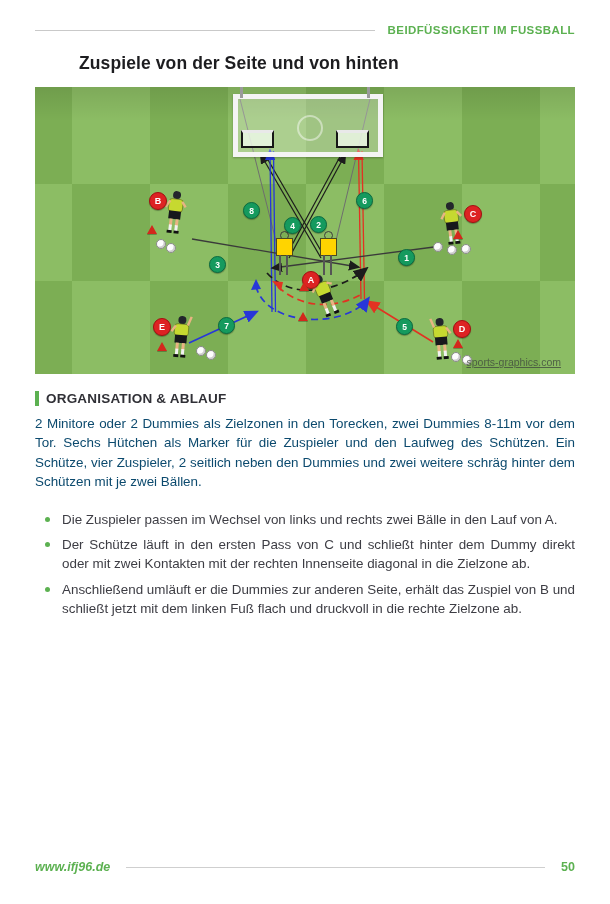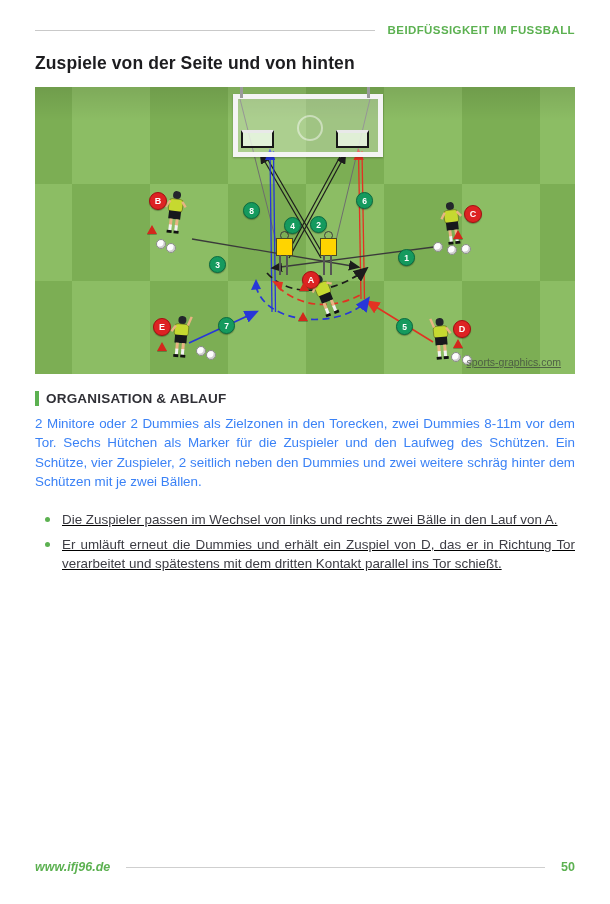--- a/index.html
+++ b/index.html
@@ -5,21 +5,21 @@
   html,body{margin:0;padding:0;background:#fff;}
   .page{position:relative;width:610px;height:904px;background:#fff;overflow:hidden;
         font-family:"Liberation Sans","DejaVu Sans",sans-serif;}
   .inner{padding:0 35px;}
 
   
   .brandrow{display:flex;align-items:center;margin-top:24px;}
   .brandrow .rule{flex:1;height:1px;background:#c9c9c9;margin-right:13px;}
   .brand{color:#5cb151;font-weight:bold;font-size:11.5px;letter-spacing:.4px;white-space:nowrap;}
 
-  .pagetitle{margin-top:17px;font-size:17.5px;font-weight:bold;color:#1d1d20;letter-spacing:.1px;}
+  .pagetitle{margin-top:17px;font-size:17.5px;font-weight:bold;color:#1d1d20;letter-spacing:.1px;margin-left:44px;}
 
   
   .field{position:relative;margin-top:13px;width:540px;height:287px;overflow:hidden;
          background:repeating-conic-gradient(#8cbd64 0% 25%, #7cae54 0% 50%);
          background-size:156px 194px;background-position:-41px 0;}
   .field:before{content:"";position:absolute;inset:0;
          background:linear-gradient(rgba(0,0,0,.10),rgba(0,0,0,0) 34px);pointer-events:none;}
   .overlay{position:absolute;left:0;top:0;width:540px;height:287px;}
 
   
@@ -55,23 +55,23 @@
   .ball{position:absolute;width:8px;height:8px;border-radius:50%;background:#fdfdfd;
         border:1px solid #8a8a8a;box-shadow:inset -1.5px -1.5px 0 rgba(0,0,0,.18);}
 
   .figure{position:absolute;width:24px;height:44px;}
   .watermark{position:absolute;right:14px;bottom:6px;font-size:10.5px;color:rgba(65,75,62,.8);text-decoration:underline;}
 
   
   .sechead{display:flex;align-items:flex-end;margin-top:17px;}
   .secbar{width:4px;height:15px;background:#5cb151;margin-right:7px;}
   .sechead h2{margin:0;font-size:13.5px;font-weight:bold;color:#303036;letter-spacing:.2px;}
-  .intro{margin-top:8px;font-size:13.4px;line-height:19.4px;color:#3b82f6;text-align:justify;}
-
-  ul.points{list-style:none;margin:18px 0 0 0;padding:0;text-decoration:underline;}
+  .intro{margin-top:8px;font-size:13.4px;line-height:19.4px;color:#0c4a6e;text-align:justify;}
+
+  ul.points{list-style:none;margin:18px 0 0 0;padding:0;}
   ul.points li{position:relative;margin:0 0 6px 0;padding-left:27px;font-size:13.4px;
         line-height:19.4px;color:#3d3d44;text-align:justify;}
   ul.points li:before{content:"";position:absolute;left:10px;top:7px;width:5px;height:5px;
         border-radius:50%;background:#5cb151;}
   ul.points li.stretch{text-align-last:justify;}
 
   
   .footer{position:absolute;left:35px;right:35px;bottom:30px;display:flex;align-items:center;}
   .footer .site{color:#5cb151;font-size:12.5px;font-weight:bold;text-decoration:none;font-style:italic;}
   .footer .rule{flex:1;height:1px;background:#cfcfcf;margin:0 16px;}
@@ -254,21 +254,22 @@
 
     <div class="sechead">
       <div class="secbar"></div>
       <h2>ORGANISATION &amp; ABLAUF</h2>
     </div>
 
     <p class="intro">2 Minitore oder 2 Dummies als Zielzonen in den Torecken, zwei Dummies 8-11m vor dem Tor. Sechs Hütchen als Marker für die Zuspieler und den Laufweg des Schützen. Ein Schütze, vier Zuspieler, 2 seitlich neben den Dummies und zwei weitere schräg hinter dem Schützen mit je zwei Bällen.</p>
 
     <ul class="points">
       <li>Die Zuspieler passen im Wechsel von links und rechts zwei Bälle in den Lauf von A.</li>
-      <li>Er umläuft erneut die Dummies und erhält ein Zuspiel von D, das er in Richtung Tor verarbeitet und spätestens mit dem dritten Kontakt parallel ins Tor schießt.</li>
+      <li>Der Schütze läuft in den ersten Pass von C und schließt hinter dem Dummy direkt oder mit zwei Kontakten mit der rechten Innenseite diagonal in die Zielzone ab.</li>
+      <li>Anschließend umläuft er die Dummies zur anderen Seite, erhält das Zuspiel von B und schließt jetzt mit dem linken Fuß flach und druckvoll in die rechte Zielzone ab.</li>
     </ul>
   </div>
 
   <div class="footer">
     <a class="site" href="#">www.ifj96.de</a>
     <div class="rule"></div>
     <div class="pg">50</div>
   </div>
 </div>
 

